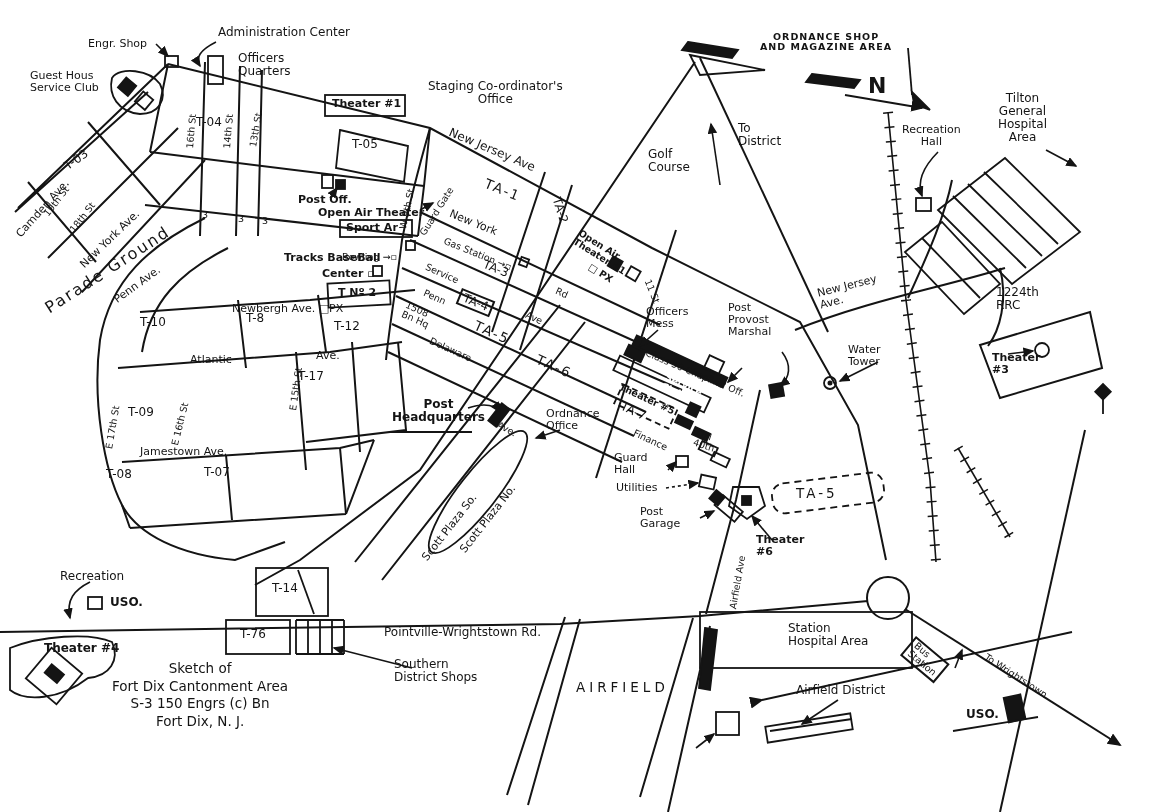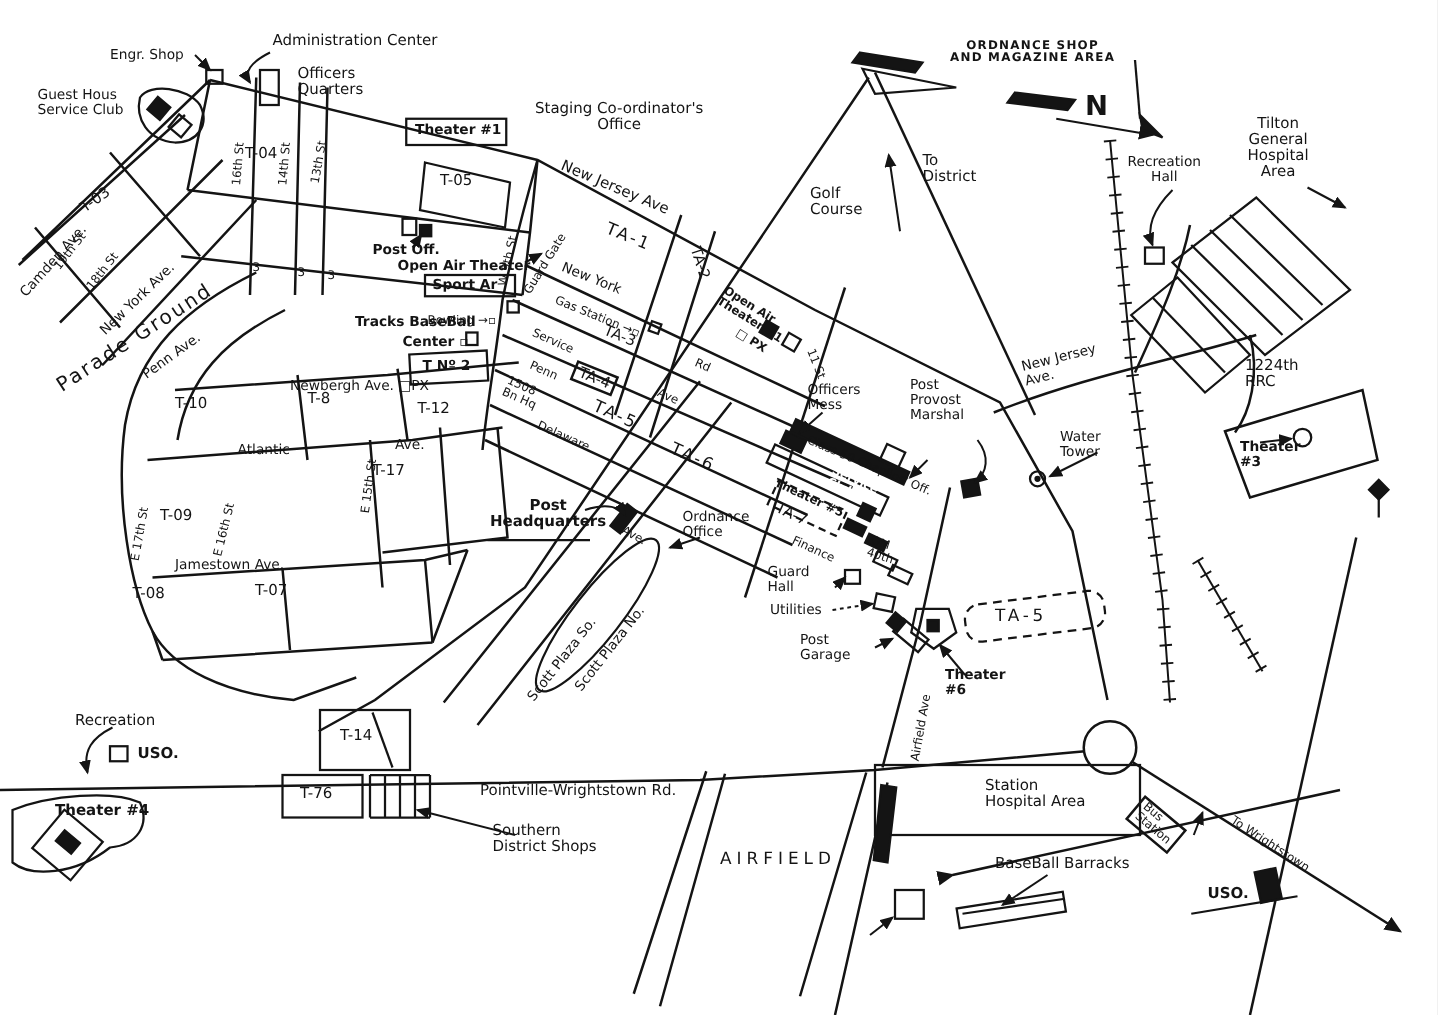--- a/index.html
+++ b/index.html
@@ -318,29 +318,33 @@
 <div class="lbl sm" style="left:728px;top:608px;transform:rotate(-80deg)">Airfield Ave</div>
 <div class="lbl md b ctr" style="left:392px;top:398px">Post
 Headquarters</div>
 <div class="lbl" style="left:546px;top:408px">Ordnance
  Office</div>
 <div class="lbl" style="left:420px;top:556px;transform:rotate(-52deg)">Scott Plaza So.</div>
 <div class="lbl" style="left:458px;top:548px;transform:rotate(-52deg)">Scott Plaza No.</div>
 <div class="lbl md" style="left:60px;top:570px">Recreation</div>
 <div class="lbl b md" style="left:110px;top:596px">USO.</div>
 <div class="lbl b md" style="left:44px;top:642px">Theater #4</div>
+<div class="lbl lg ctr" style="left:112px;top:660px;line-height:1.3">Sketch of
+Fort Dix Cantonment Area
+S-3  150 Engrs (c) Bn
+Fort Dix, N. J.</div>
 <div class="lbl md" style="left:272px;top:582px">T-14</div>
 <div class="lbl md" style="left:240px;top:628px">T-76</div>
 <div class="lbl md" style="left:384px;top:626px">Pointville-Wrightstown Rd.</div>
 <div class="lbl md" style="left:394px;top:658px">Southern
 District  Shops</div>
 <div class="lbl lg" style="left:576px;top:680px;letter-spacing:4px">AIRFIELD</div>
 <div class="lbl md" style="left:788px;top:622px">Station
   Hospital  Area</div>
-<div class="lbl md" style="left:796px;top:684px">BaseBall  Barracks</div>
+<div class="lbl md" style="left:796px;top:684px">Airfield  District</div>
 <div class="lbl b md" style="left:966px;top:708px">USO.</div>
 <div class="lbl sm boxed" style="left:916px;top:636px;transform:rotate(40deg)">Bus
 Station</div>
 <div class="lbl sm" style="left:988px;top:652px;transform:rotate(33deg)">To Wrightstown</div>
 <div class="lbl sm" style="left:202px;top:210px">3</div>
 <div class="lbl sm" style="left:238px;top:214px">3</div>
 <div class="lbl sm" style="left:262px;top:216px">3</div>
 
 </div>
 

